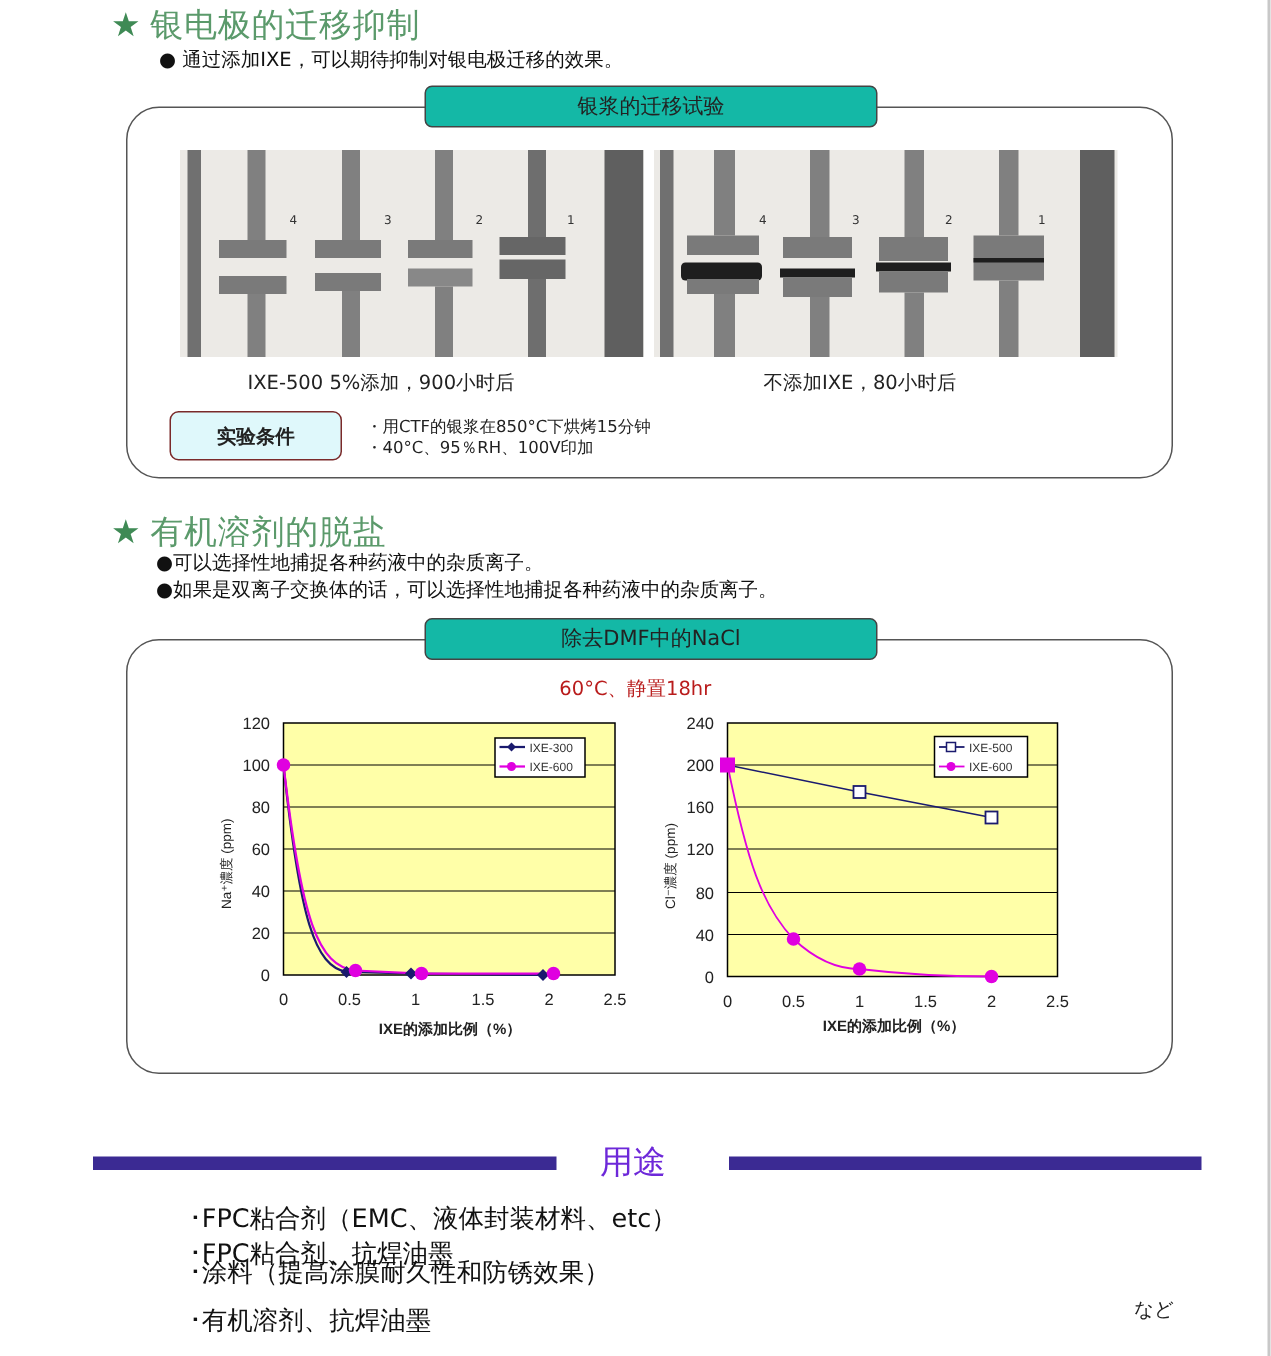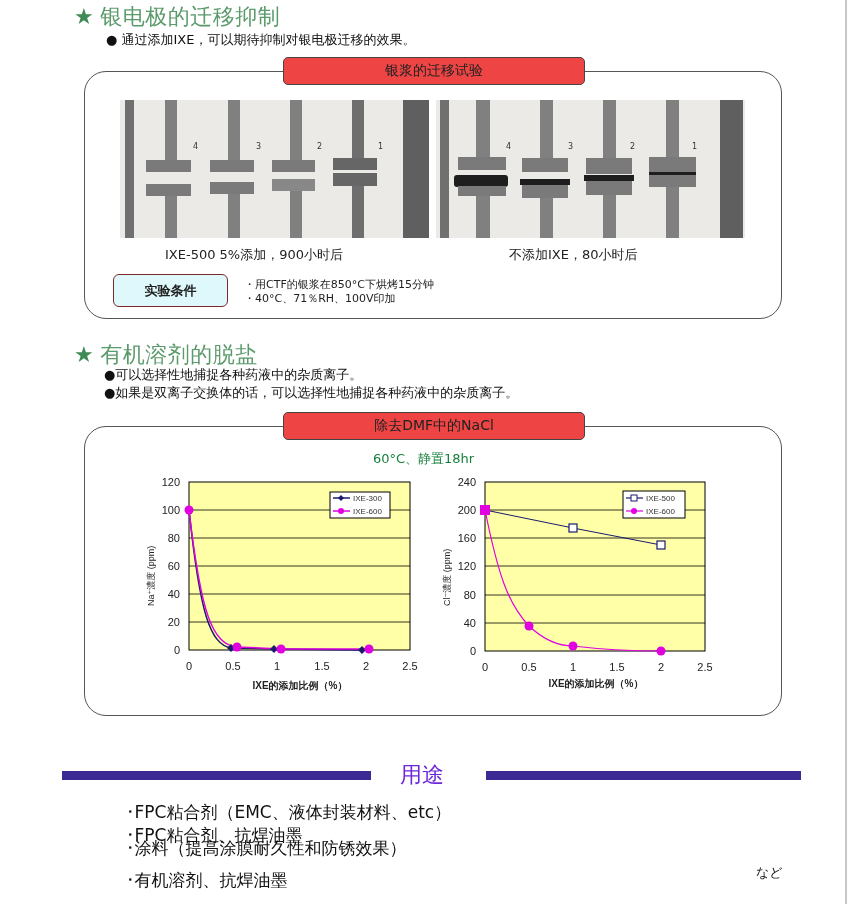--- a/index.html
+++ b/index.html
@@ -2,31 +2,31 @@
 <html><head>
 <meta charset="utf-8">
 <style>
   html,body{margin:0;padding:0;background:#fff;}
   body{width:847px;height:904px;position:relative;overflow:hidden;font-family:"DejaVu Sans","Liberation Sans",sans-serif;color:#222;}
   .right-edge{position:absolute;left:845px;top:0;width:2px;height:904px;background:#c8c8c8;}
   .sec-title{position:absolute;left:74px;font-size:22px;color:#5b9a6b;white-space:nowrap;letter-spacing:0.5px;}
   .sec-title .star{color:#3f8a55;margin-right:6px;}
   .bullet{position:absolute;font-size:13px;color:#111;white-space:nowrap;}
   .panel{position:absolute;border:1.5px solid #555;border-radius:22px;background:#fff;}
-  .panel-title{position:absolute;height:26px;border:1.5px solid #444;border-radius:5px;background:#ef4444;font-size:14px;color:#222;display:flex;align-items:center;justify-content:center;}
+  .panel-title{position:absolute;height:26px;border:1.5px solid #444;border-radius:5px;background:#14b8a6;font-size:14px;color:#222;display:flex;align-items:center;justify-content:center;}
   .photo{position:absolute;background:#eceae6;overflow:hidden;}
   .strip{position:absolute;top:0;bottom:0;background:#6b6b6b;}
   .trace{position:absolute;background:#808080;}
   .pad{position:absolute;background:#7a7a7a;}
   .burn{position:absolute;background:#1e1e1e;}
   .num{position:absolute;font-size:8px;color:#333;}
   .caption{position:absolute;font-size:13px;color:#222;white-space:nowrap;}
   .cond-btn{position:absolute;left:113px;top:274px;width:113px;height:31px;background:#dff8fb;border:1.5px solid #7a2a2a;border-radius:6px;font-size:13px;font-weight:bold;display:flex;align-items:center;justify-content:center;color:#222;}
   .cond-line{position:absolute;left:244px;font-size:11px;color:#222;white-space:nowrap;}
-  .chart-sub{position:absolute;left:0;width:847px;top:450px;text-align:center;font-size:13px;color:#15803d;}
+  .chart-sub{position:absolute;left:0;width:847px;top:450px;text-align:center;font-size:13px;color:#b91c1c;}
   svg text{font-family:"Liberation Sans","DejaVu Sans",sans-serif;}
   .usage-bar{position:absolute;top:771px;height:9px;background:#3b2a93;}
   .usage-title{position:absolute;left:400px;top:760px;font-size:22px;color:#6d28d9;}
   .usage-item{position:absolute;left:126px;font-size:17px;color:#111;white-space:nowrap;}
   .nado{position:absolute;left:756px;top:864px;font-size:13px;color:#222;}
 </style>
 </head>
 <body>
 
 <div class="right-edge"></div>
@@ -98,21 +98,21 @@
   <span class="num" style="left:132px;top:42px;">3</span>
   <span class="num" style="left:194px;top:42px;">2</span>
   <span class="num" style="left:256px;top:42px;">1</span>
 </div>
 
 <div class="caption" style="left:165px;top:246px;">IXE-500 5%添加，900小时后</div>
 <div class="caption" style="left:509px;top:246px;">不添加IXE，80小时后</div>
 
 <div class="cond-btn">实验条件</div>
 <div class="cond-line" style="top:277px;">・用CTF的银浆在850°C下烘烤15分钟</div>
-<div class="cond-line" style="top:291px;">・40°C、71％RH、100V印加</div>
+<div class="cond-line" style="top:291px;">・40°C、95％RH、100V印加</div>
 
 <div class="sec-title" style="top:340px;">
   <span class="star">★</span><span>有机溶剂的脱盐</span>
 </div>
 <div class="bullet" style="left:104px;top:366px;">●可以选择性地捕捉各种药液中的杂质离子。</div>
 <div class="bullet" style="left:104px;top:384px;">●如果是双离子交换体的话，可以选择性地捕捉各种药液中的杂质离子。</div>
 
 <div class="panel" style="left:84px;top:426px;width:696px;height:288px;"></div>
 <div class="panel-title" style="left:283px;top:412px;width:300px;">除去DMF中的NaCl</div>
 <div class="chart-sub">60°C、静置18hr</div>

